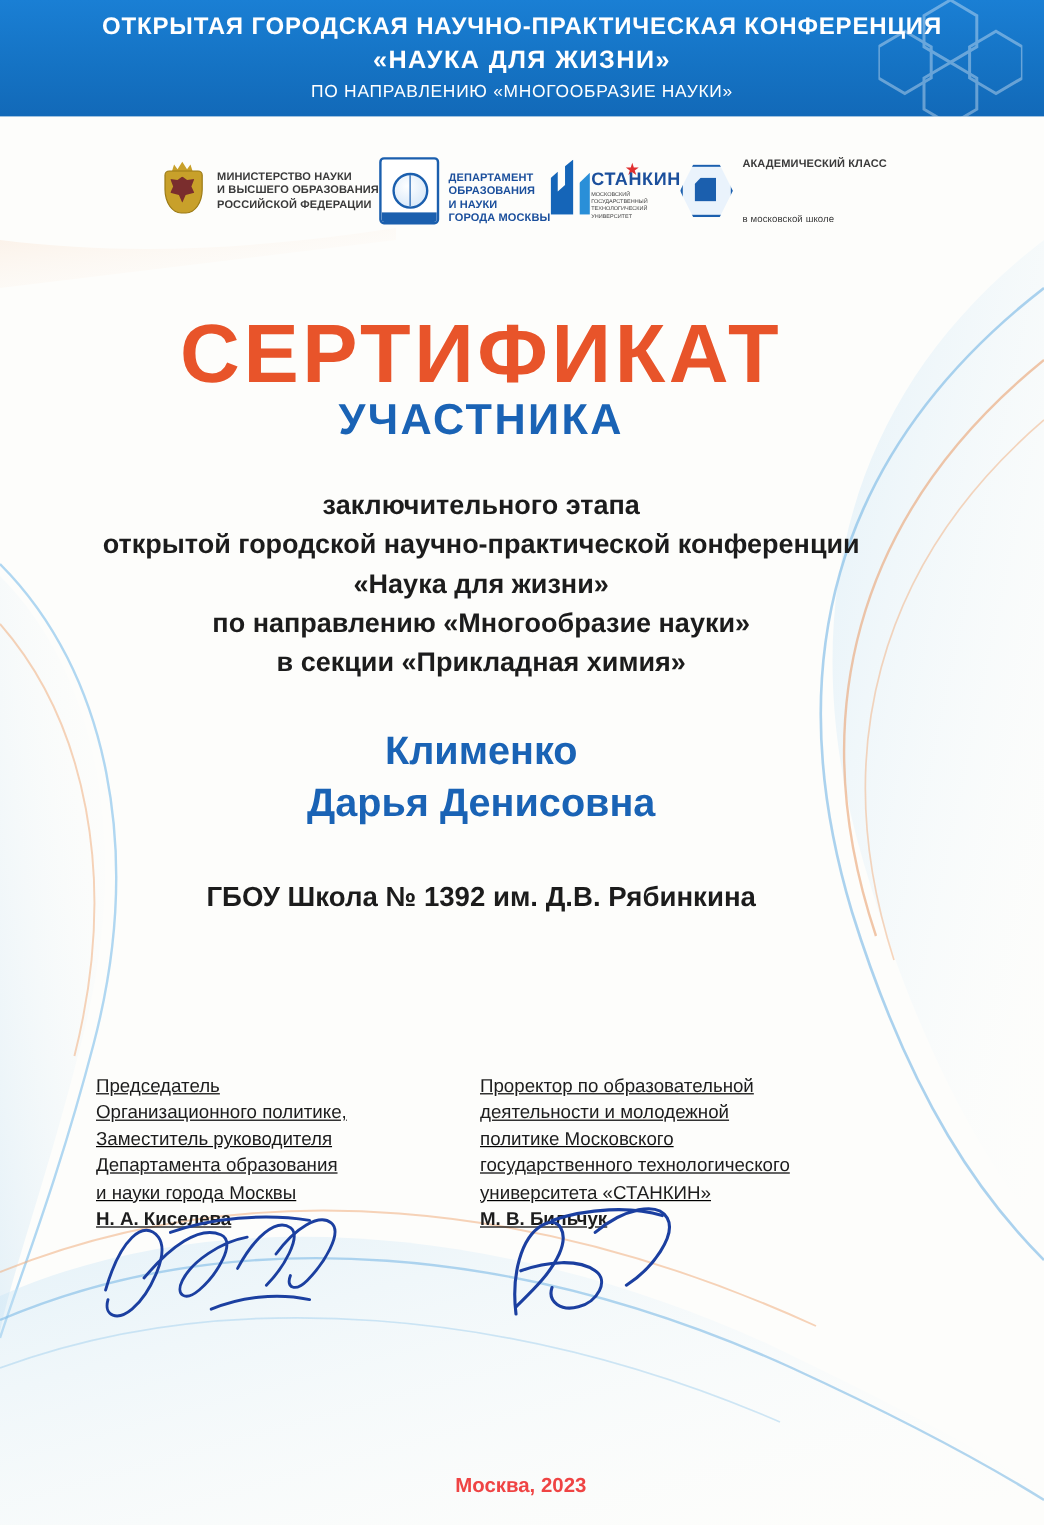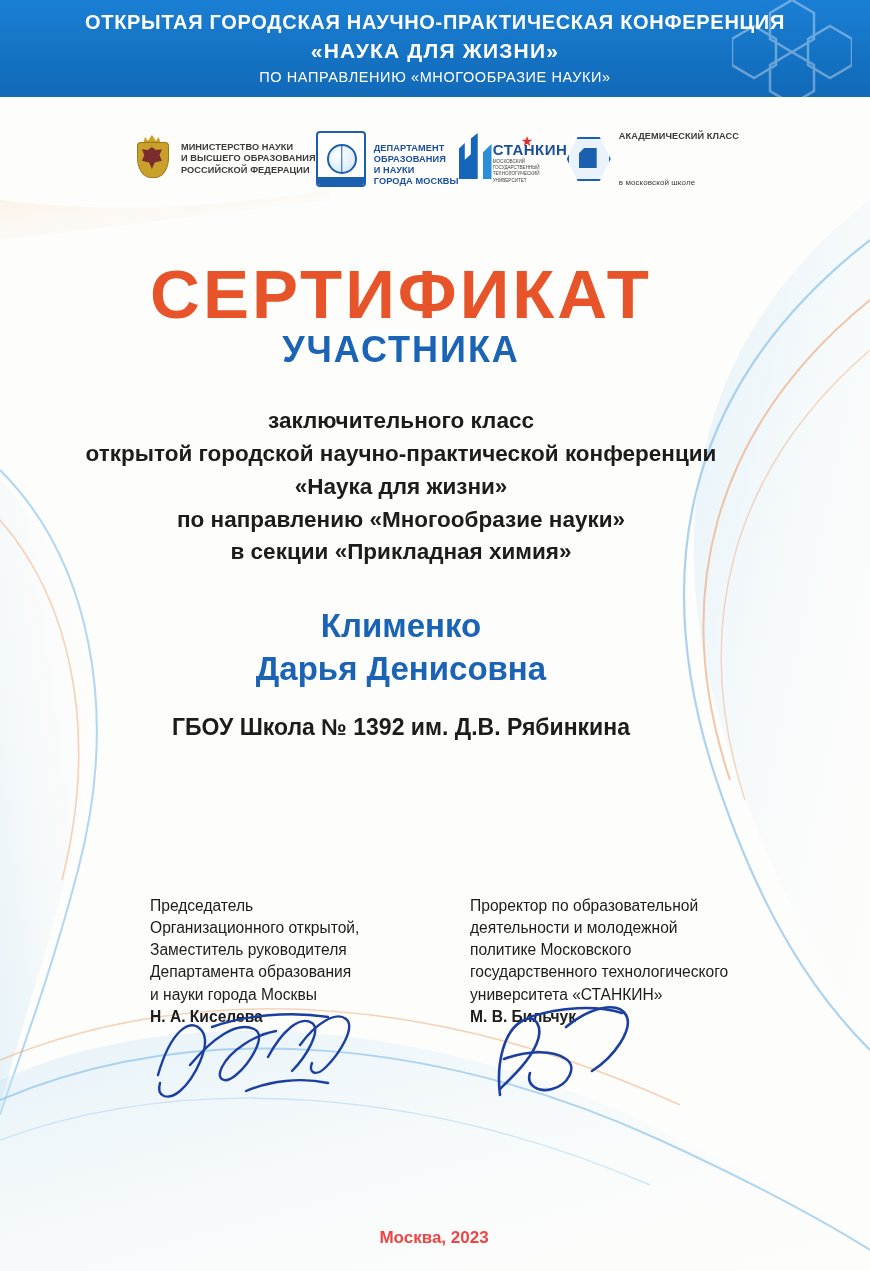--- a/index.html
+++ b/index.html
@@ -237,36 +237,37 @@
     line-height: 1.46;
   }
   .recipient {
     margin-top: 36px;
     font-size: 33px;
     font-weight: bold;
     color: #1a63b5;
     line-height: 1.3;
   }
   .school {
-    margin-top: 23px;
+    margin-top: 43px;
     font-size: 23px;
     font-weight: bold;
     color: #1c1c1c;
   }
 
   
   .signatures {
     position: absolute;
     top: 895px;
     left: 0;
     width: 870px;
     display: flex;
-    justify-content: flex-end;
+    justify-content: flex-start;
     padding: 0 80px;
     box-sizing: border-box;
+    text-decoration: underline;
   }
   .sig-col {
     width: 320px;
     text-align: left;
     position: relative;
   }
   .sig-col .role {
     font-size: 15.6px;
     line-height: 1.42;
     color: #1c1c1c;
@@ -403,41 +404,41 @@
       </div>
     </div>
 
   </div>
 
   <div class="main">
     <div class="title-main">СЕРТИФИКАТ</div>
     <div class="title-sub">УЧАСТНИКА</div>
 
     <div class="desc">
-      <div>заключительного класс</div>
+      <div>заключительного этапа</div>
       <div>открытой городской научно-практической конференции</div>
       <div>«Наука для жизни»</div>
       <div>по направлению «Многообразие науки»</div>
       <div>в секции «Прикладная химия»</div>
     </div>
 
     <div class="recipient">
       <div>Клименко</div>
       <div>Дарья Денисовна</div>
     </div>
 
     <div class="school">ГБОУ Школа № 1392 им. Д.В. Рябинкина</div>
   </div>
 
   <div class="signatures">
 
     <div class="sig-col">
       <div class="role">
         <div>Председатель</div>
-        <div>Организационного открытой,</div>
+        <div>Организационного политике,</div>
         <div>Заместитель руководителя</div>
         <div>Департамента образования</div>
         <div>и науки города Москвы</div>
       </div>
       <div class="name">Н. А. Киселева</div>
       <div class="sig-scribble">
         <svg width="250" height="110" viewBox="0 0 250 110" xmlns="http://www.w3.org/2000/svg" aria-hidden="true">
           <g fill="none" stroke="#1b3fa0" stroke-width="2.4" stroke-linecap="round">
             <path d="M8,70 C20,28 40,10 52,26 C62,40 44,74 30,86 C18,96 6,92 10,78"></path>
             <path d="M40,60 C62,34 86,16 104,24 C118,30 100,58 86,70 C74,80 66,74 72,62 C80,46 104,30 126,26"></path>

